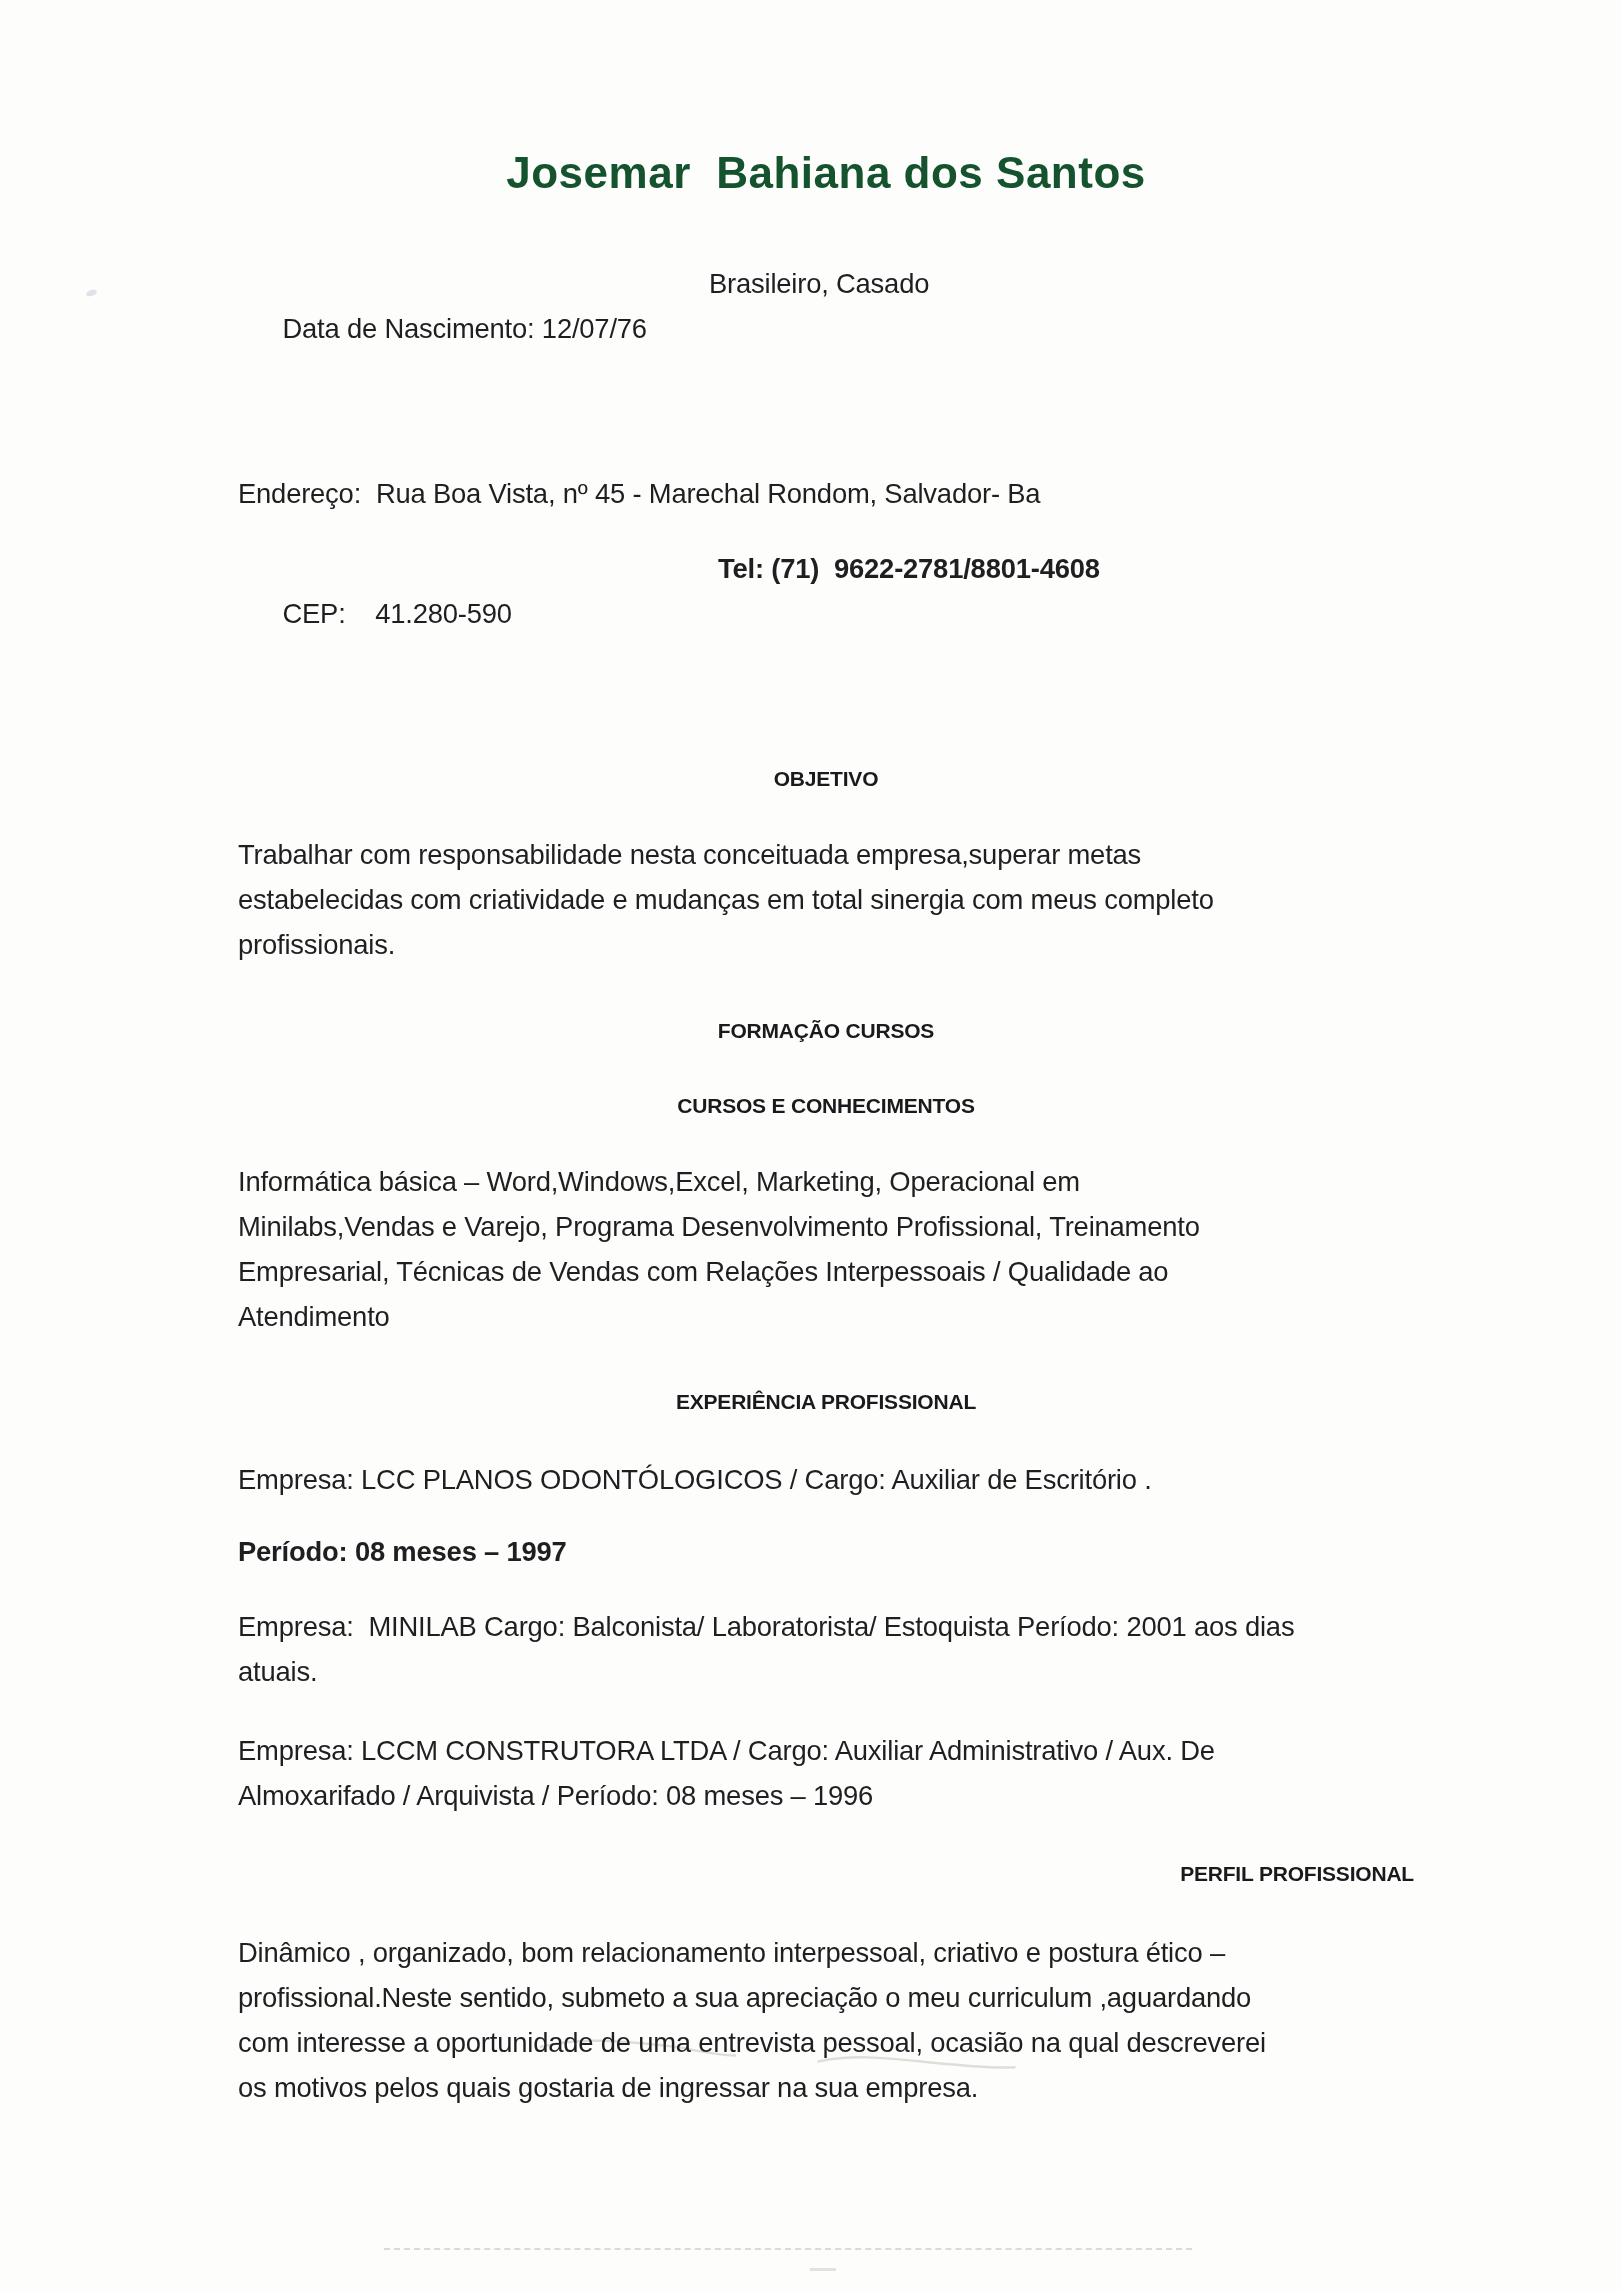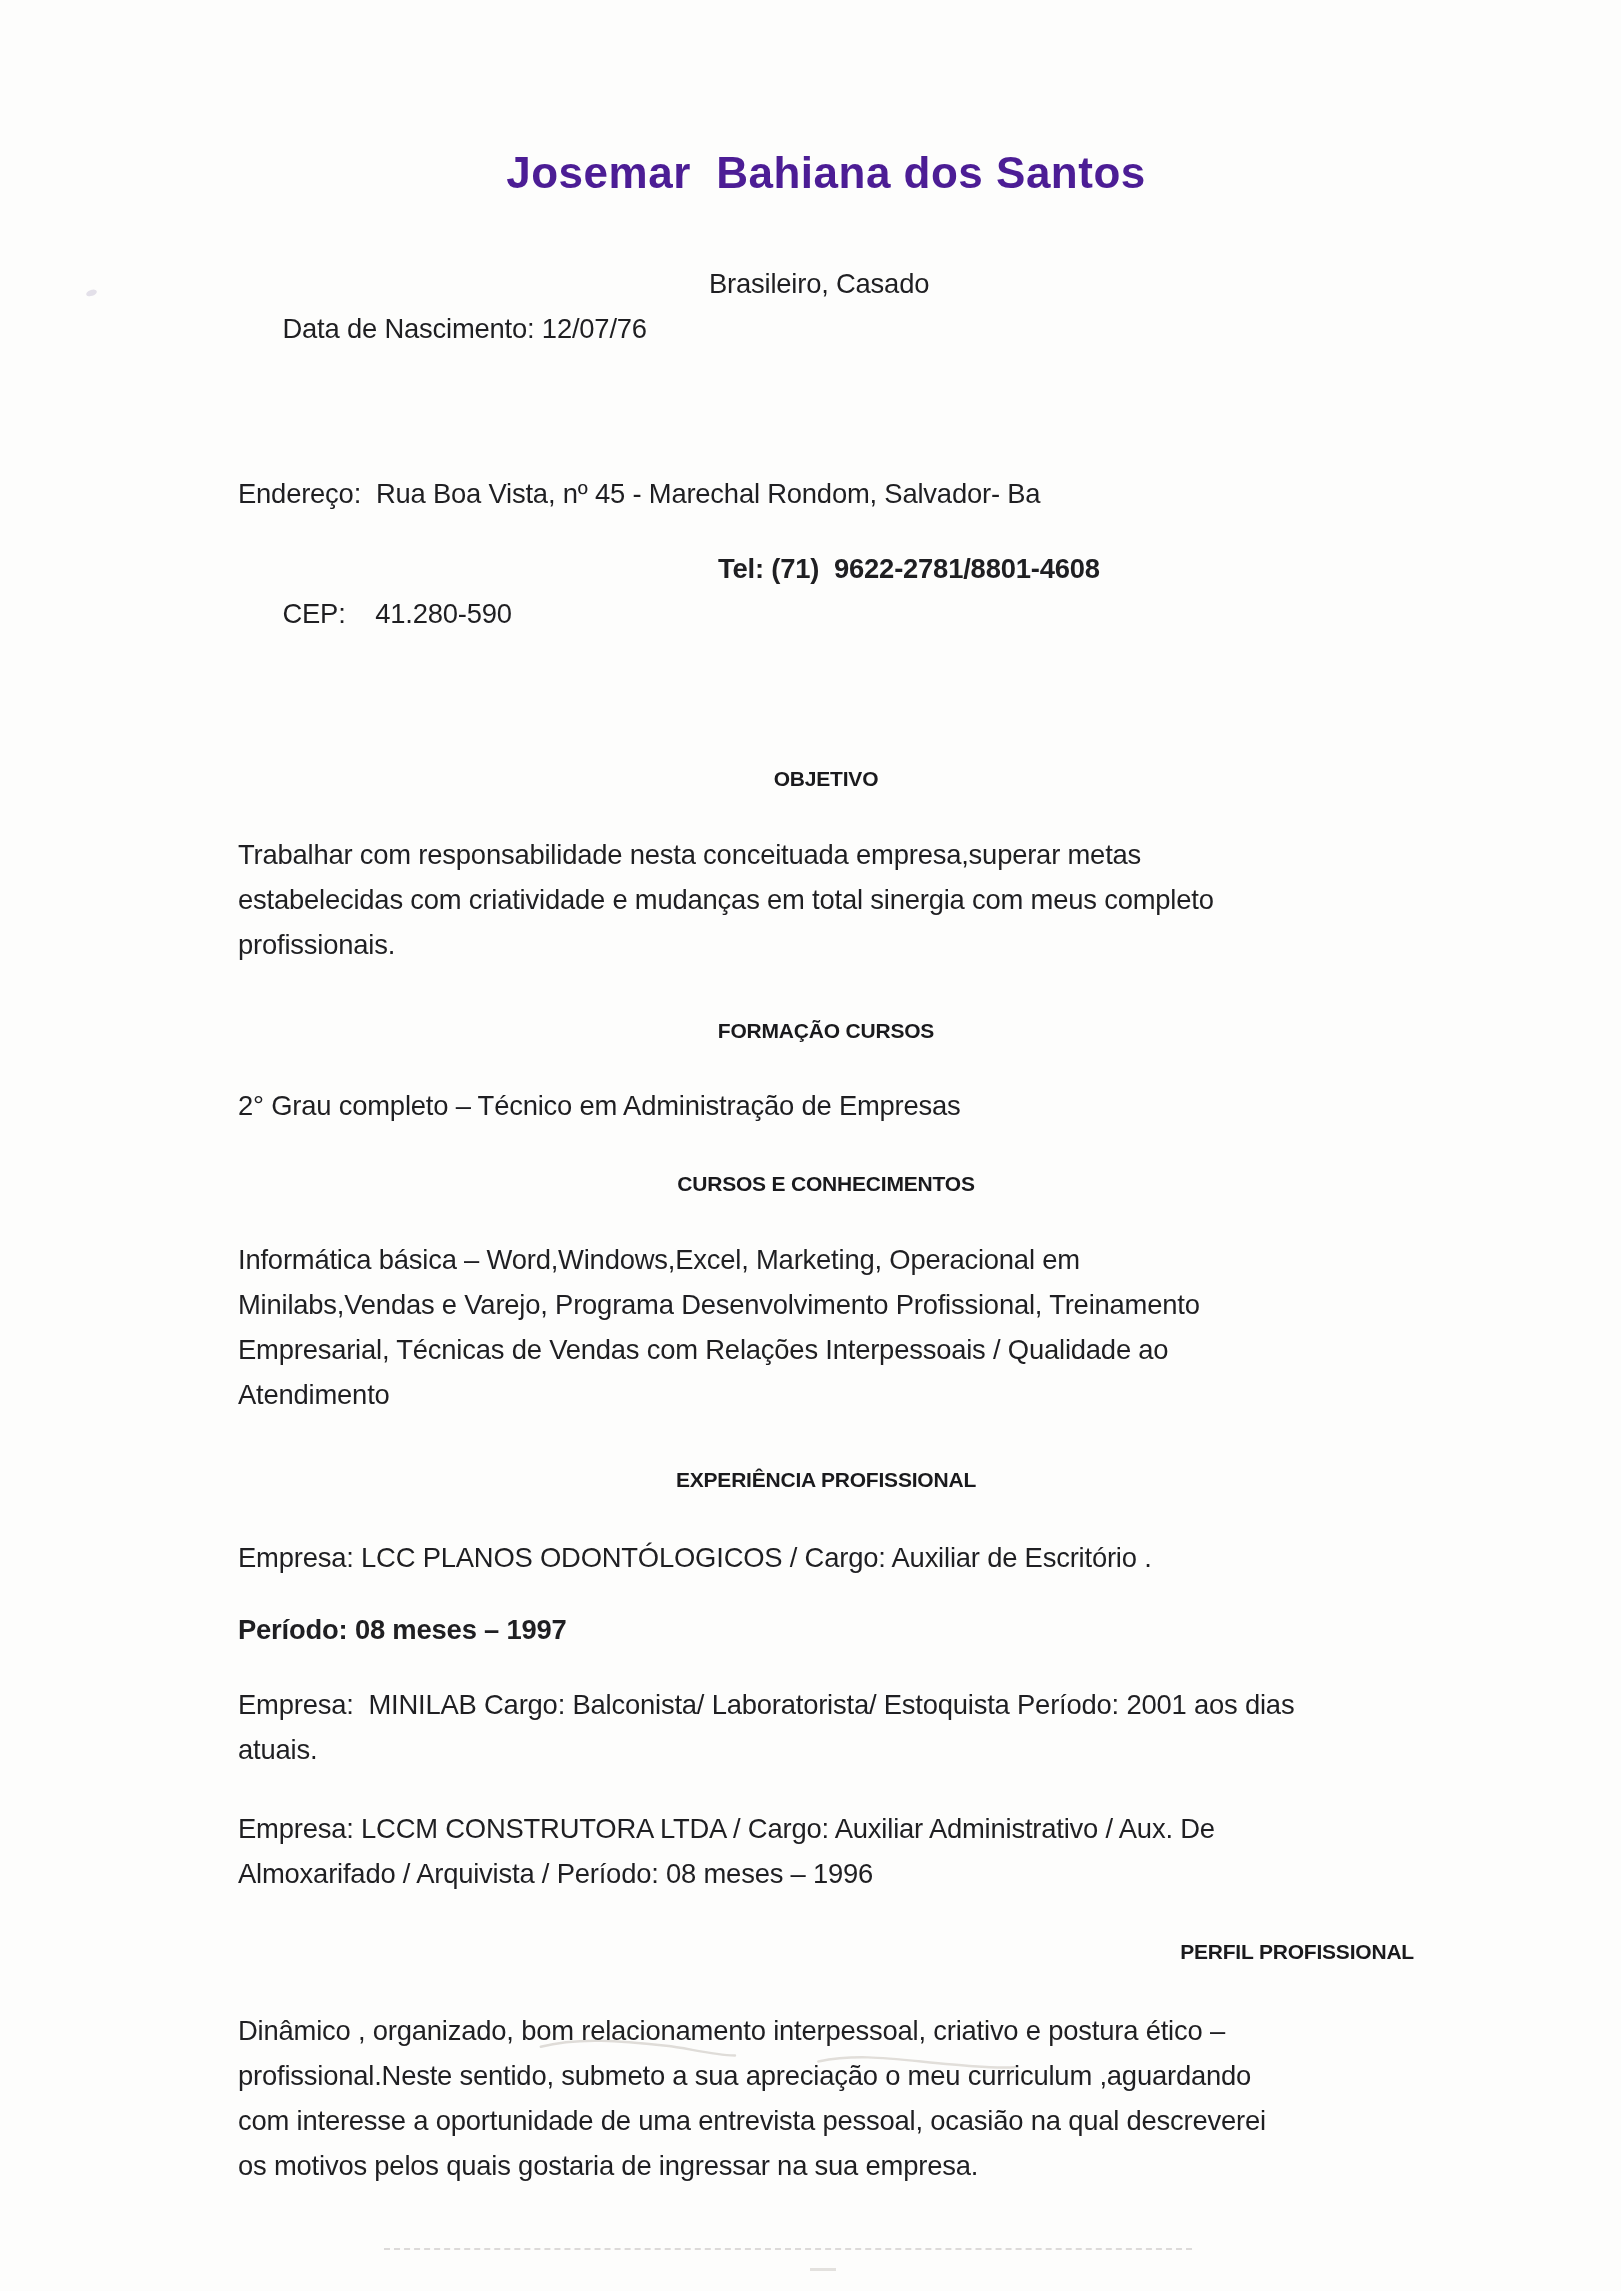--- a/index.html
+++ b/index.html
@@ -27,21 +27,21 @@
   }
   .bold{font-weight:bold;}
   .title{
     white-space:pre;
     font-size:44px;
     line-height:55px;
     font-weight:bold;
     text-align:center;
     letter-spacing:0.5px;
     margin-bottom:61px;
-    color:#4c1d95;
+    color:#14532d;
   }
   .hd{
     font-weight:bold;
     font-size:21px;
     line-height:45px;
     text-align:center;
     letter-spacing:-0.2px;
     color:#1a1a1d;
   }
   .blk{margin-bottom:30px;}
@@ -102,21 +102,20 @@
     </div>
 
     <div class="hd mb32">OBJETIVO</div>
     <div class="mb42">
       <div class="ln">Trabalhar com responsabilidade nesta conceituada empresa,superar metas</div>
       <div class="ln">estabelecidas com criatividade e mudanças em total sinergia com meus completo</div>
       <div class="ln">profissionais.</div>
     </div>
 
     <div class="hd blk">FORMAÇÃO CURSOS</div>
-    <div class="ln mb34">2° Grau completo – Técnico em Administração de Empresas</div>
 
     <div class="hd mb32">CURSOS E CONHECIMENTOS</div>
     <div class="mb36">
       <div class="ln">Informática básica – Word,Windows,Excel, Marketing, Operacional em</div>
       <div class="ln">Minilabs,Vendas e Varejo, Programa Desenvolvimento Profissional, Treinamento</div>
       <div class="ln">Empresarial, Técnicas de Vendas com Relações Interpessoais / Qualidade ao</div>
       <div class="ln">Atendimento</div>
     </div>
 
     <div class="hd mb34">EXPERIÊNCIA PROFISSIONAL</div>

